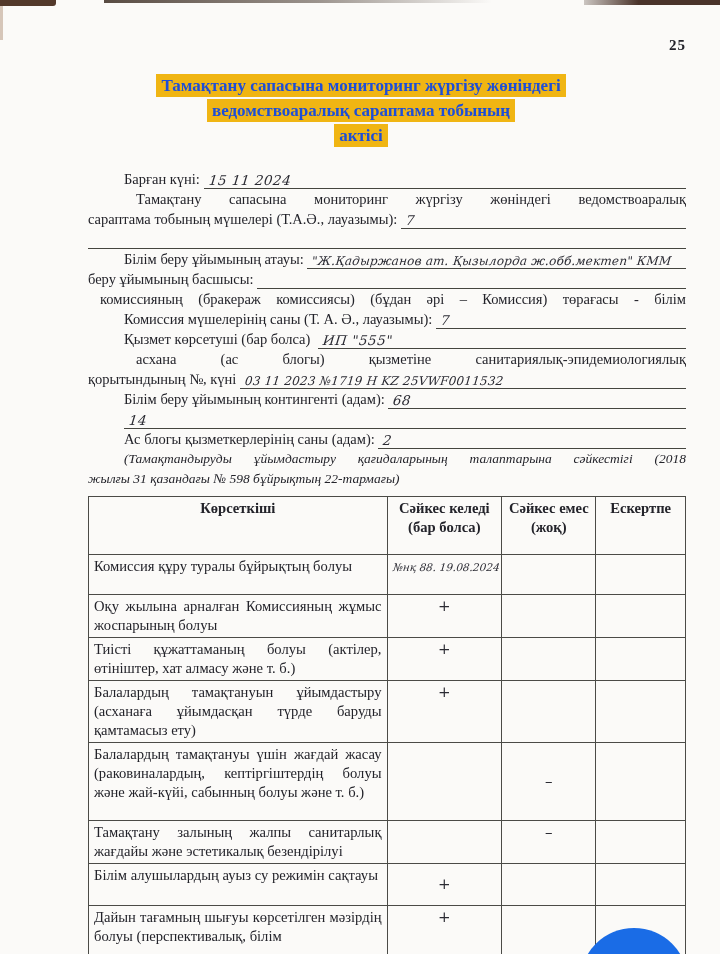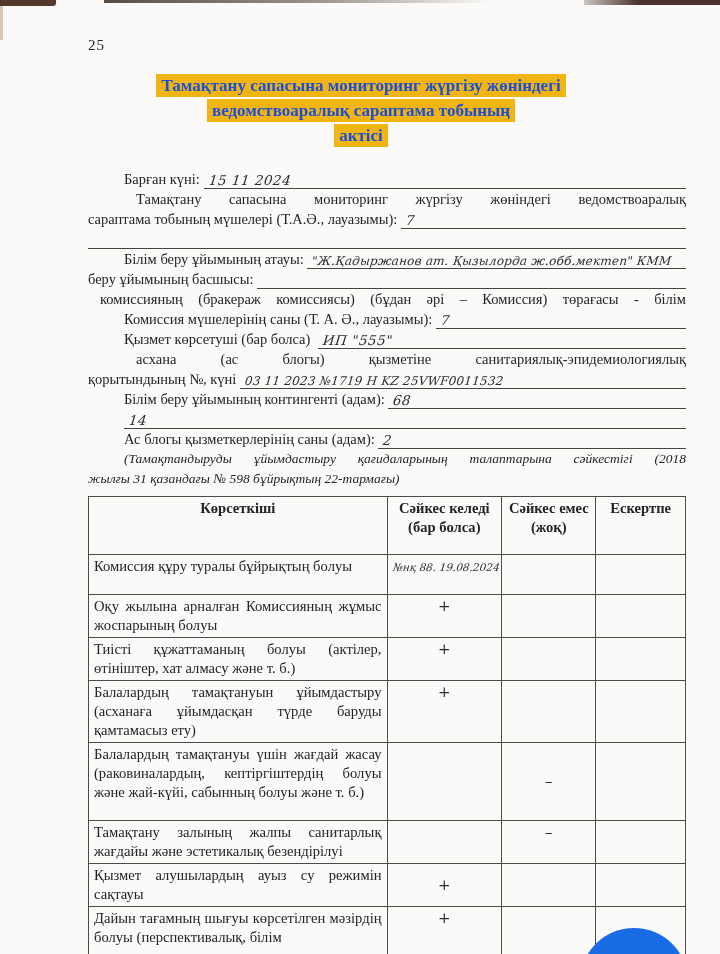--- a/index.html
+++ b/index.html
@@ -13,21 +13,21 @@
   .artifact { position:absolute; }
   .art-tl { left:0; top:0; width:56px; height:6px; background:#53392b; border-radius:0 0 3px 0; }
   .art-tm { left:104px; top:0; width:388px; height:3px;
     background:linear-gradient(90deg, rgba(60,45,35,.85), rgba(60,45,35,.5) 55%, rgba(60,45,35,0)); }
   .art-tr { left:584px; top:0; width:136px; height:5px;
     background:linear-gradient(90deg, rgba(60,40,30,.25), #4a332a 40%); }
   .art-le { left:0; top:6px; width:3px; height:34px; background:#b89a85; opacity:.55; }
 
   .content { padding:38px 34px 0 88px; }
 
-  .page-number { text-align:left; font-size:15px; line-height:15px; font-weight:normal; letter-spacing:1px; }
+  .page-number { text-align:right; font-size:15px; line-height:15px; font-weight:bold; letter-spacing:1px; }
 
   .title-block { position:relative; left:-26px; text-align:center; margin-top:20px; line-height:25px; }
   .title-block .hl {
     display:inline-block; background:var(--highlight,#f0b513); color:#1d4ed8;
     font-weight:bold; font-size:17px; padding:0 5px; line-height:23px; margin:1px 0;
   }
 
   .body-block { margin-top:21px; font-size:14.5px; line-height:20px; }
   .line { display:flex; align-items:flex-end; height:20px; white-space:nowrap; }
   .line .lbl { white-space:pre; }
@@ -186,21 +186,21 @@
           <td class="mark-cell" style="vertical-align:middle;"><span class="mark">–</span></td>
           <td></td>
         </tr>
         <tr class="r6">
           <td class="ind-cell">Тамақтану залының жалпы санитарлық жағдайы және эстетикалық безендірілуі</td>
           <td class="mark-cell"></td>
           <td class="mark-cell"><span class="mark">–</span></td>
           <td></td>
         </tr>
         <tr class="r7">
-          <td class="ind-cell">Қызмет алушылардың ауыз су режимін сақтауы</td>
+          <td class="ind-cell">Білім алушылардың ауыз су режимін сақтауы</td>
           <td class="mark-cell" style="vertical-align:middle;"><span class="mark">+</span></td>
           <td class="mark-cell"></td>
           <td></td>
         </tr>
         <tr class="r8">
           <td class="ind-cell">Дайын тағамның шығуы көрсетілген мәзірдің болуы (перспективалық, білім</td>
           <td class="mark-cell"><span class="mark">+</span></td>
           <td class="mark-cell"></td>
           <td></td>
         </tr>

